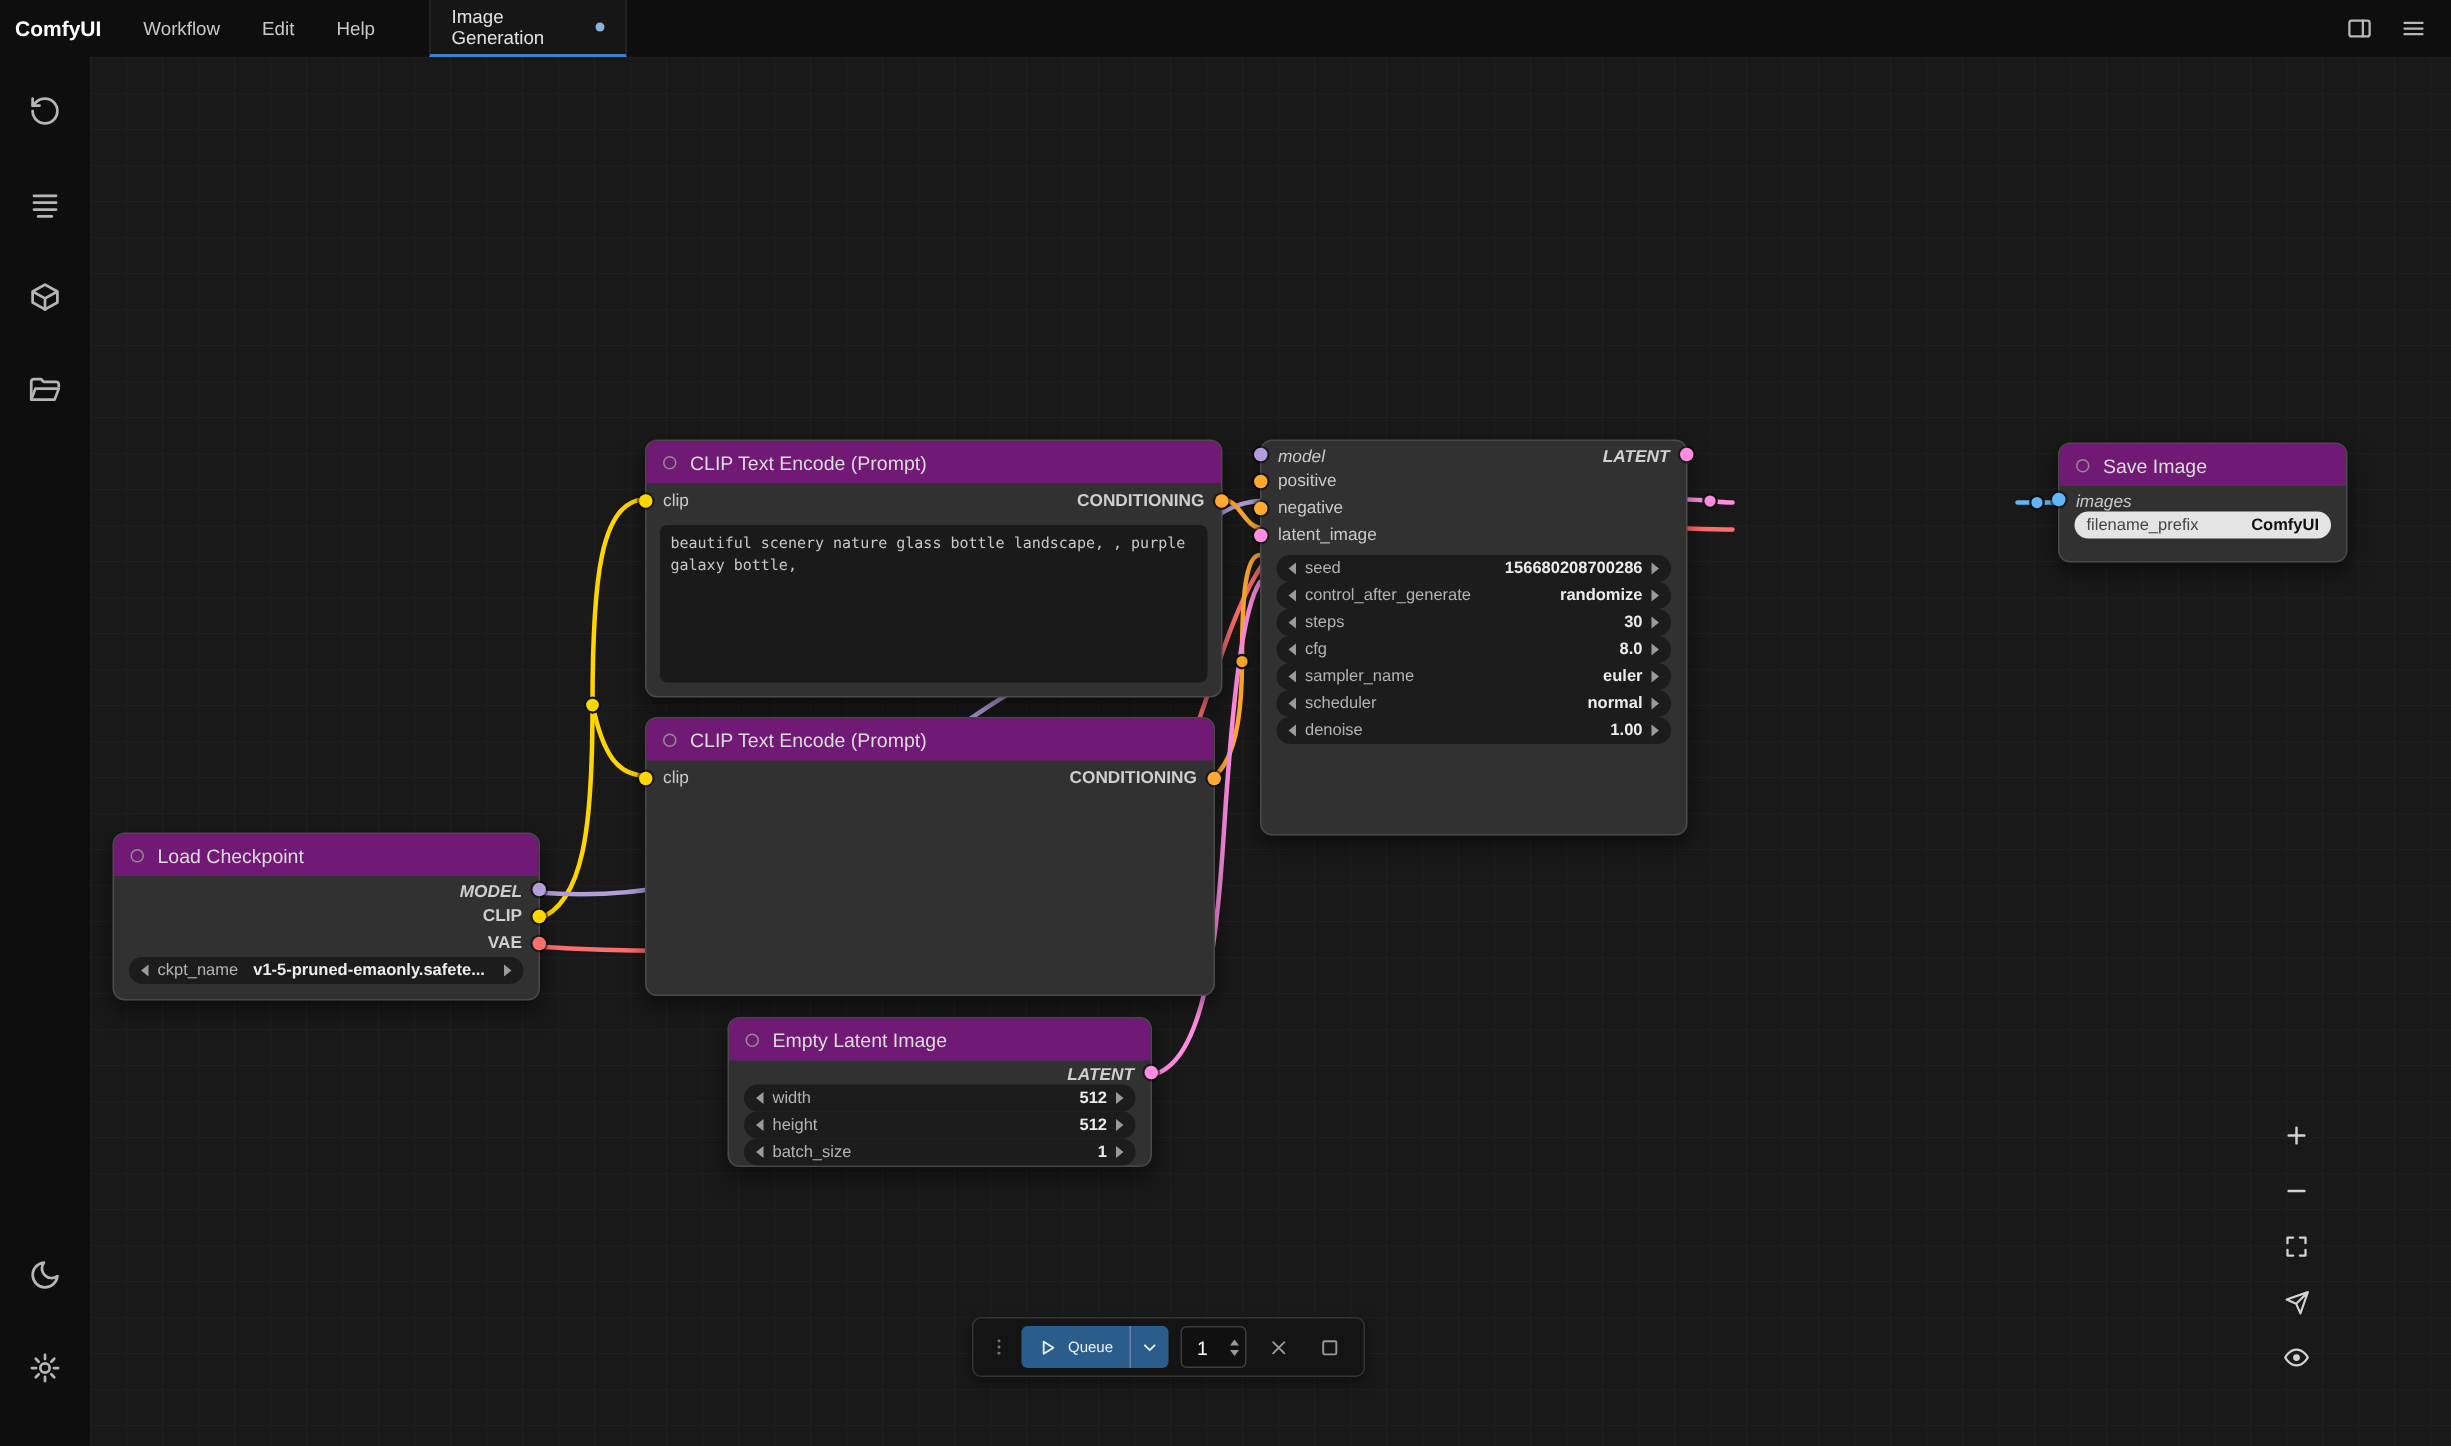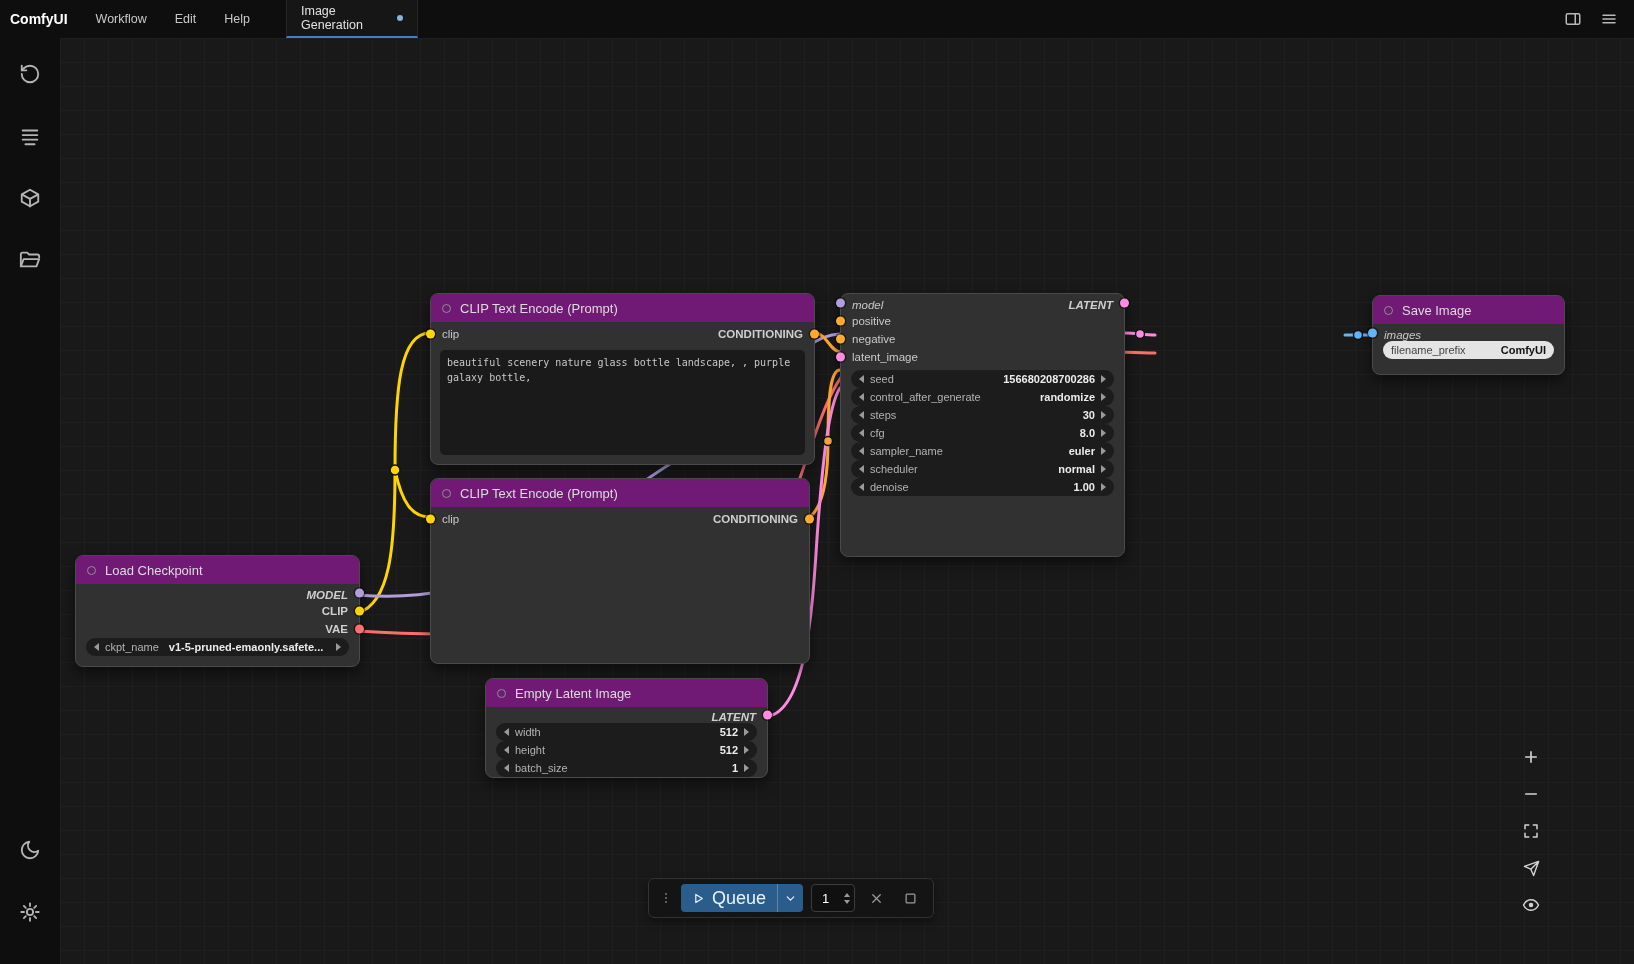--- a/index.html
+++ b/index.html
@@ -85,21 +85,21 @@
   #node-vae-decode      { left:1095px; top:257px; width:190px; height:66px; }
   #node-save-image      { left:1312px; top:257px; width:193px; height:80px; }
   .pad-top { padding-top:4px;font-style:italic; }
 
   
   .queue-bar { position:absolute; left:588px; top:840px; height:40px; z-index:30;
     background:#141414; border:1px solid #333; border-radius:6px; display:flex;
     align-items:center; gap:8px; padding:0 10px; box-shadow:0 4px 10px rgba(0,0,0,.4); }
   .drag-handle { color:#777; display:flex; align-items:center; cursor:grab; }
   .queue-btn { height:28px; background:#2b5d8c; border-radius:4px; display:flex;
-    align-items:center; color:#eaf2fa; font-size:18px; cursor:pointer; overflow:hidden; }
+    align-items:center; color:#eaf2fa; font-size:10px; cursor:pointer; overflow:hidden; }
   .queue-btn-main { display:flex; align-items:center; gap:7px; padding:0 11px; height:100%; }
   .queue-btn-arrow { display:flex; align-items:center; justify-content:center; width:26px;
     height:100%; border-left:1px solid rgba(255,255,255,.25); cursor:pointer; }
   .count-box { width:44px; height:28px; background:#101010; border:1px solid #3d3d3d;
     border-radius:4px; display:flex; align-items:center; padding:0 4px 0 10px; }
   .count-val { color:#fff; font-size:13px; flex:1; }
   .spin { display:flex; flex-direction:column; gap:3px; }
   .spin .arr-up { width:0; height:0; border:3.5px solid transparent; border-bottom:4.5px solid #9a9a9a; cursor:pointer; }
   .spin .arr-dn { width:0; height:0; border:3.5px solid transparent; border-top:4.5px solid #9a9a9a; cursor:pointer; }
   .qb-icon { width:26px; height:26px; display:flex; align-items:center; justify-content:center;

